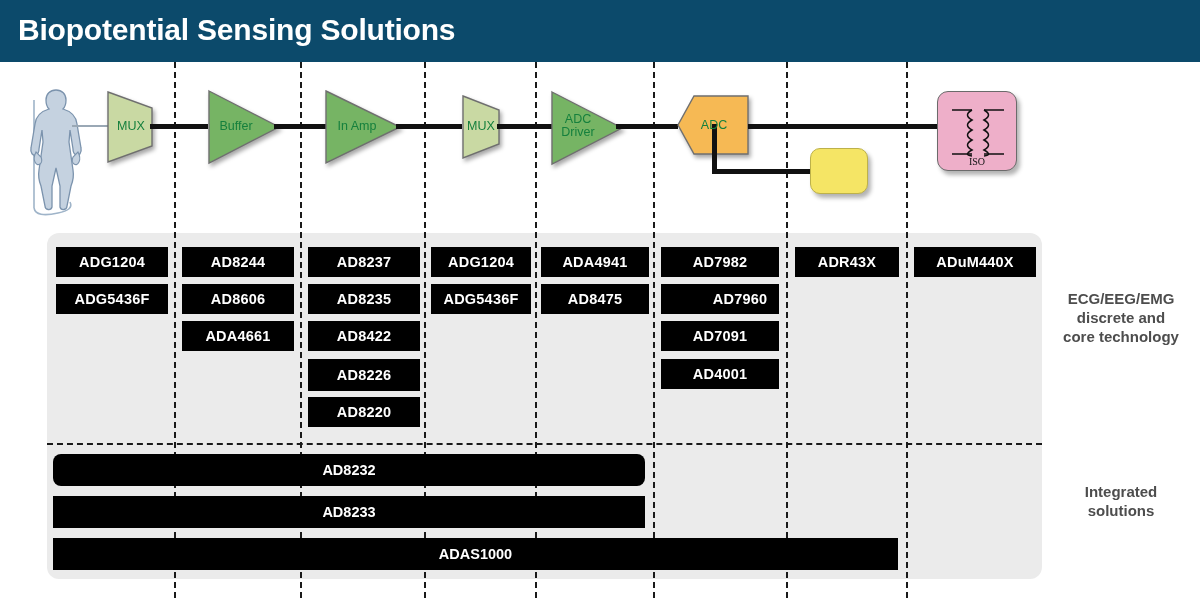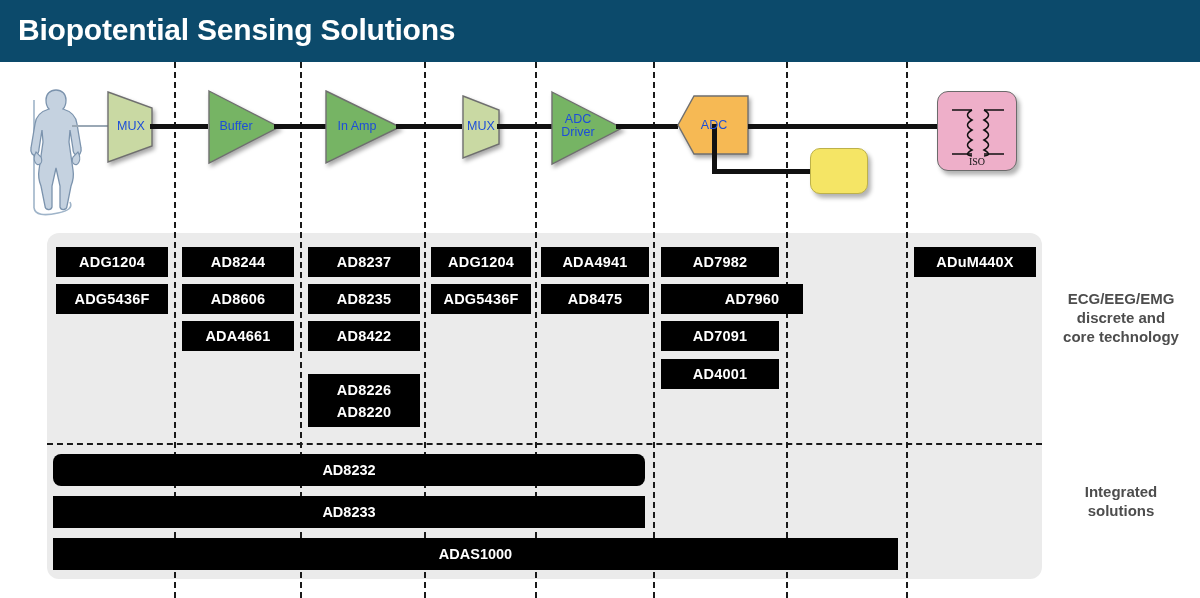--- a/index.html
+++ b/index.html
@@ -43,21 +43,21 @@
   }
 
   
   .chain { position:absolute; left:0; top:0; width:1200px; height:170px; }
   .wire {
     position:absolute; background:#111111; height:5px;
   }
 
   .shape-label {
     position:absolute; z-index:5;
-    font-size:12.5px; color:#1d4ed8; text-align:center;
+    font-size:12.5px; color:#15803d; text-align:center;
     line-height:13px; font-family:"Liberation Sans", sans-serif;
     pointer-events:none;
   }
 
   .tri {
     position:absolute;
     filter: drop-shadow(2px 3px 2px rgba(0,0,0,0.35));
   }
   .poly { position:absolute; filter: drop-shadow(2px 3px 2px rgba(0,0,0,0.35)); }
 
@@ -199,34 +199,35 @@
   <div class="chip" style="left:56px;top:185px;width:112px;height:30px;">ADG1204</div>
   <div class="chip" style="left:56px;top:222px;width:112px;height:30px;">ADG5436F</div>
 
   <div class="chip" style="left:182px;top:185px;width:112px;height:30px;">AD8244</div>
   <div class="chip" style="left:182px;top:222px;width:112px;height:30px;">AD8606</div>
   <div class="chip" style="left:182px;top:259px;width:112px;height:30px;">ADA4661</div>
 
   <div class="chip" style="left:308px;top:185px;width:112px;height:30px;">AD8237</div>
   <div class="chip" style="left:308px;top:222px;width:112px;height:30px;">AD8235</div>
   <div class="chip" style="left:308px;top:259px;width:112px;height:30px;text-align:right;">AD8422</div>
-  <div class="chip" style="left:308px;top:297px;width:112px;height:32px;margin-top:15px;">AD8226</div>
+  <div class="chip" style="left:308px;top:297px;width:112px;height:32px;">AD8226</div>
   <div class="chip" style="left:308px;top:335px;width:112px;height:30px;">AD8220</div>
 
   <div class="chip" style="left:431px;top:185px;width:100px;height:30px;">ADG1204</div>
   <div class="chip" style="left:431px;top:222px;width:100px;height:30px;">ADG5436F</div>
 
   <div class="chip" style="left:541px;top:185px;width:108px;height:30px;">ADA4941</div>
   <div class="chip" style="left:541px;top:222px;width:108px;height:30px;">AD8475</div>
 
   <div class="chip" style="left:661px;top:185px;width:118px;height:30px;">AD7982</div>
-  <div class="chip" style="left:661px;top:222px;width:142px;height:30px;padding-left:40px;">AD7960</div>
+  <div class="chip" style="left:661px;top:222px;width:118px;height:30px;padding-left:40px;">AD7960</div>
   <div class="chip" style="left:661px;top:259px;width:118px;height:30px;">AD7091</div>
   <div class="chip" style="left:661px;top:297px;width:118px;height:30px;">AD4001</div>
 
+  <div class="chip" style="left:795px;top:185px;width:104px;height:30px;">ADR43X</div>
 
   <div class="chip" style="left:914px;top:185px;width:122px;height:30px;">ADuM440X</div>
 
   <div class="bar" style="left:53px;top:392px;width:592px;height:32px;border-radius:8px;">AD8232</div>
   <div class="bar" style="left:53px;top:434px;width:592px;height:32px;">AD8233</div>
   <div class="bar" style="left:53px;top:476px;width:845px;height:32px;">ADAS1000</div>
 
   <div class="caption" style="left:1046px;top:227px;width:150px;">
     <div>ECG/EEG/EMG</div>
     <div>discrete and</div>

